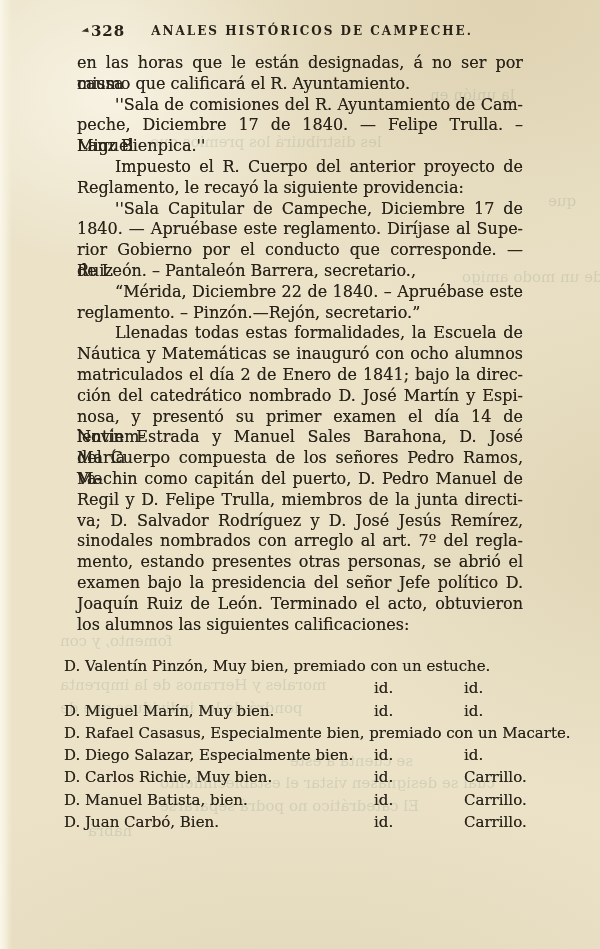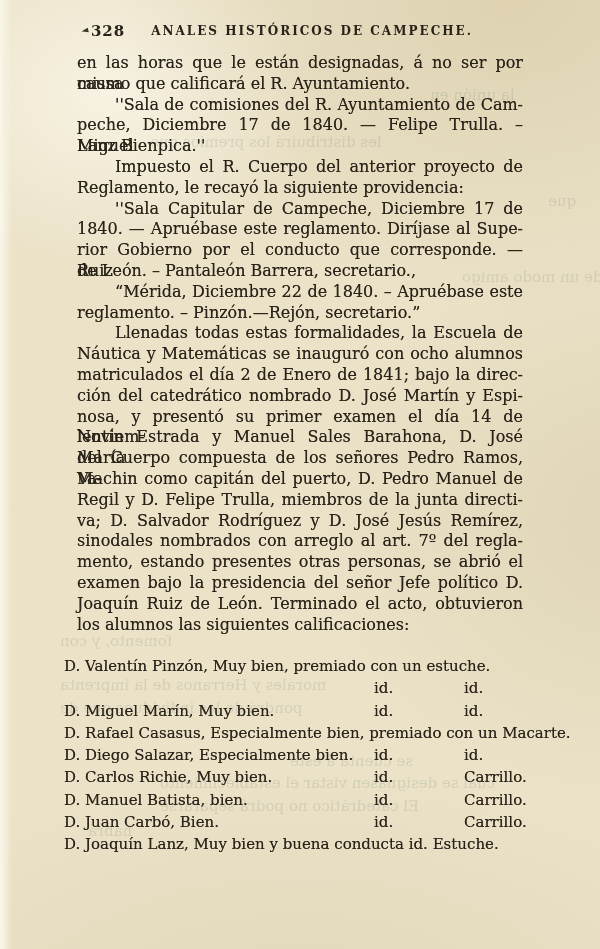--- a/index.html
+++ b/index.html
@@ -101,16 +101,15 @@
 
   <div class="listblock">
       <div class="row"><span>D. Valentín Pinzón, Muy bien, premiado con un estuche.</span></div>
       <div class="row"><span class="c2">id.</span><span class="c3">id.</span></div>
       <div class="row"><span>D. Miguel Marín, Muy bien.</span><span class="c2">id.</span><span class="c3">id.</span></div>
       <div class="row"><span>D. Rafael Casasus, Especialmente bien, premiado con un Macarte.</span></div>
       <div class="row"><span>D. Diego Salazar, Especialmente bien.</span><span class="c2">id.</span><span class="c3">id.</span></div>
       <div class="row"><span>D. Carlos Richie, Muy bien.</span><span class="c2">id.</span><span class="c3">Carrillo.</span></div>
       <div class="row"><span>D. Manuel  Batista, bien.</span><span class="c2">id.</span><span class="c3">Carrillo.</span></div>
       <div class="row"><span>D. Juan Carbó, Bien.</span><span class="c2">id.</span><span class="c3">Carrillo.</span></div>
-      <div class="row"><span>D. Joaquín Lanz, Muy bien y buena conducta id.  Estuche.</span></div>
     </div>
 
 </div>
 
 </body></html>

